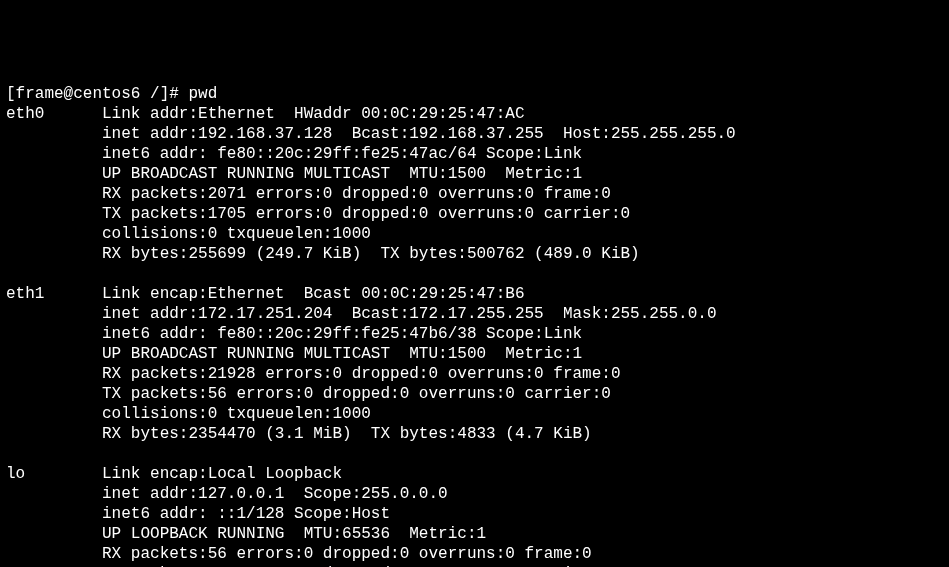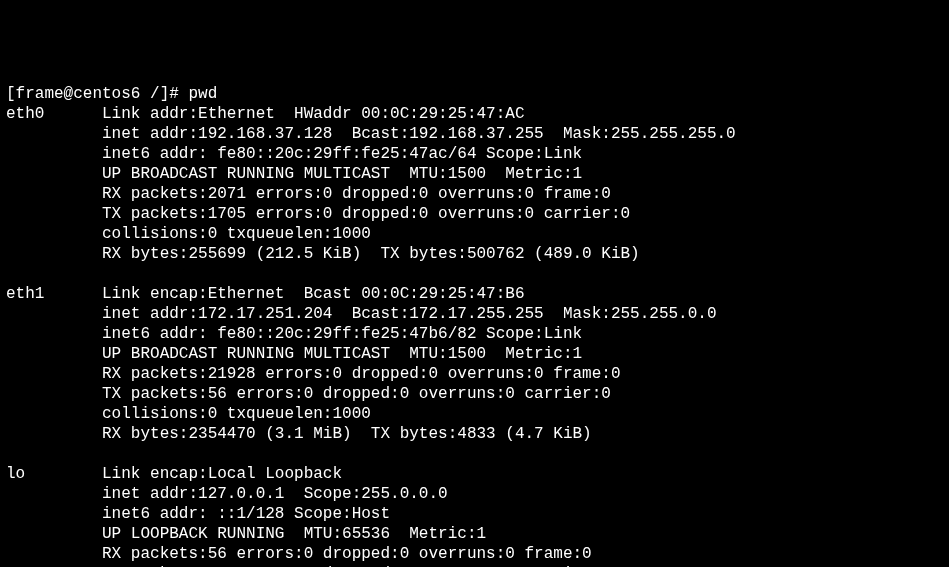--- a/index.html
+++ b/index.html
@@ -23,31 +23,31 @@
       white-space: pre;
     }
   </style>
 </head>
 <body>
 
 
 
 <div class="terminal"><span>[frame@centos6 /]# pwd</span>
 <span><span>eth0</span>      <span>Link addr:Ethernet  HWaddr 00:0C:29:25:47:AC</span>
-          <span>inet addr:192.168.37.128  Bcast:192.168.37.255  Mask:255.255.255.0</span>
+          <span>inet addr:192.168.37.128  Bcast:192.168.37.255  Host:255.255.255.0</span>
           <span>inet6 addr: fe80::20c:29ff:fe25:47ac/64 Scope:Link</span>
           <span>UP BROADCAST RUNNING MULTICAST  MTU:1500  Metric:1</span>
           <span>RX packets:2071 errors:0 dropped:0 overruns:0 frame:0</span>
           <span>TX packets:1705 errors:0 dropped:0 overruns:0 carrier:0</span>
           <span>collisions:0 txqueuelen:1000</span>
-          <span>RX bytes:255699 (212.5 KiB)  TX bytes:500762 (489.0 KiB)</span></span>
+          <span>RX bytes:255699 (249.7 KiB)  TX bytes:500762 (489.0 KiB)</span></span>
 
 <span><span>eth1</span>      <span>Link encap:Ethernet  Bcast 00:0C:29:25:47:B6</span>
           <span>inet addr:172.17.251.204  Bcast:172.17.255.255  Mask:255.255.0.0</span>
-          <span>inet6 addr: fe80::20c:29ff:fe25:47b6/82 Scope:Link</span>
+          <span>inet6 addr: fe80::20c:29ff:fe25:47b6/38 Scope:Link</span>
           <span>UP BROADCAST RUNNING MULTICAST  MTU:1500  Metric:1</span>
           <span>RX packets:21928 errors:0 dropped:0 overruns:0 frame:0</span>
           <span>TX packets:56 errors:0 dropped:0 overruns:0 carrier:0</span>
           <span>collisions:0 txqueuelen:1000</span>
           <span>RX bytes:2354470 (3.1 MiB)  TX bytes:4833 (4.7 KiB)</span></span>
 
 <span><span>lo</span>        <span>Link encap:Local Loopback</span>
           <span>inet addr:127.0.0.1  Scope:255.0.0.0</span>
           <span>inet6 addr: ::1/128 Scope:Host</span>
           <span>UP LOOPBACK RUNNING  MTU:65536  Metric:1</span>

